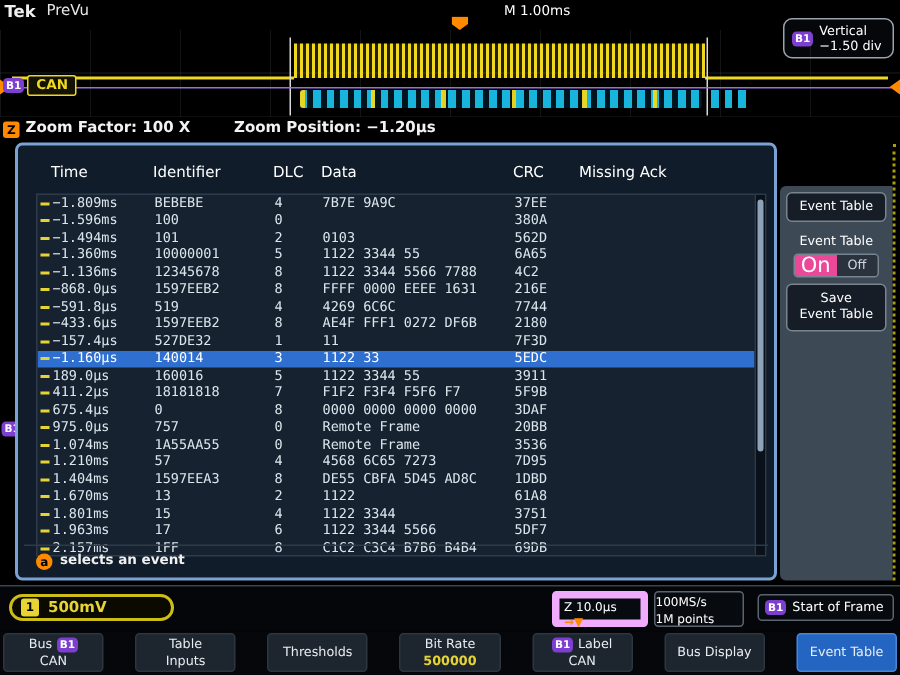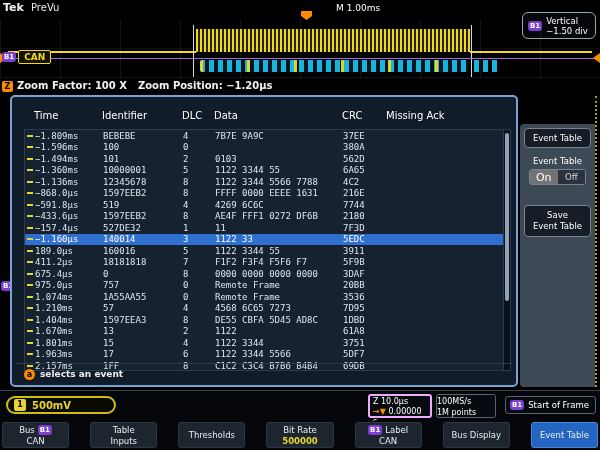--- a/index.html
+++ b/index.html
@@ -39,21 +39,21 @@
   .ea-left{left:0;border-left:7px solid #ff8a00}
   .ea-right{right:0;border-right:7px solid #ff8a00}
   .buslabel{position:absolute;left:2px;top:30px;display:flex;align-items:center;gap:2px}
   .canbox{border:1px solid #f0d820;color:#f0d820;font-size:9px;font-weight:bold;
           padding:0 5px;height:14px;line-height:13px;background:#141202;border-radius:2px}
 
   
   .zoomrow{position:absolute;left:0;top:80px;width:600px;height:14px;font-size:10px;font-weight:bold;color:#f2f2f2}
   .zoomicon{position:absolute;left:2px;top:1px;width:11px;height:11px;background:#ff8a00;border-radius:2px;
             color:#000;font-size:8px;font-weight:bold;text-align:center;line-height:11px}
-  .zf{position:absolute;left:17px}.zp{position:absolute;left:138px}
+  .zf{position:absolute;left:17px}.zp{position:absolute;left:156px}
 
   .rightdash{position:absolute;left:595px;top:96px;height:291px;width:0;border-left:2px dotted #c7ba10;opacity:.85}
   .b1edge{position:absolute;left:1px;top:281px;z-index:0}
 
   
   .etwin{position:absolute;left:10px;top:95px;width:508px;height:292px;z-index:2;
          background:#101c2a;border:2px solid #7aa3d4;border-radius:5px}
   .ethead{position:absolute;left:0;top:13px;width:100%;height:14px;font-size:10px;font-weight:normal;color:#fff}
   .ethead span{position:absolute;top:0}
   .h-time{left:22px}.h-id{left:90px}.h-dlc{left:170px}.h-data{left:202px}.h-crc{left:330px}.h-ack{left:374px}
@@ -74,33 +74,33 @@
              text-align:center;line-height:11px;font-weight:bold}
 
   
   .sidemenu{position:absolute;left:520px;top:124px;width:75px;height:263px;background:#3d4955;
             border-radius:4px 0 0 4px;padding:4px 4px;z-index:3}
   .smbtn{background:#161d26;border:1px solid #78848f;border-radius:4px;color:#fff;font-size:8.5px;
          display:flex;flex-direction:column;align-items:center;justify-content:center;text-align:center;line-height:11px}
   .smtitle{height:20px;margin-bottom:8px}
   .toggle-label{font-size:8.5px;text-align:center;margin-bottom:3px;color:#fff}
   .toggle{display:flex;height:16px;border:1px solid #78848f;border-radius:3px;overflow:hidden;margin:0 5px}
-  .on{flex:1;background:#737373;color:#fff;font-size:11px;display:flex;align-items:center;justify-content:center}
+  .on{flex:1;background:#ec4899;color:#fff;font-size:14px;display:flex;align-items:center;justify-content:center}
   .off{flex:1;background:#2a333d;color:#cfd6dd;font-size:8.5px;display:flex;align-items:center;justify-content:center}
   .filedetails{height:28px;margin-top:20px}
-  .savebtn{height:32px;margin-top:20px}
+  .savebtn{height:32px;margin-top:4px}
 
   
   .statusbar{position:absolute;left:0;top:390px;width:600px;height:31px;border-top:1px solid #39434e;background:#04060a}
   .chbox{position:absolute;left:6px;top:5px;width:110px;height:18px;border:2px solid #cdbd17;border-radius:9px;
          background:#0b0a00;display:flex;align-items:center;gap:6px;padding:0 6px}
   .chbadge{width:12px;height:12px;background:#e6d435;color:#000;border-radius:2px;font-size:8px;
            font-weight:bold;text-align:center;line-height:12px}
   .chval{color:#e6d435;font-size:10px;font-weight:bold}
-  .zbox{position:absolute;left:368px;top:3px;width:64px;height:24px;border:2px solid #f0abfc;border-radius:3px;
+  .zbox{position:absolute;left:368px;top:3px;width:64px;height:24px;border:5px solid #f0abfc;border-radius:3px;
         background:#070b10;font-size:8px;padding:1px 3px;line-height:10px}
   .zicons{color:#ff8a00;font-weight:bold}
   .srbox{position:absolute;left:436px;top:3px;width:60px;height:24px;border:1px solid #5a646e;border-radius:3px;
          background:#070b10;font-size:8px;text-align:left;line-height:11px;padding-top:1px}
   .trigbox{position:absolute;left:505px;top:5px;width:91px;height:18px;border:1px solid #5a646e;border-radius:3px;
            background:#070b10;display:flex;align-items:center;gap:4px;padding:0 4px;font-size:8.5px}
 
   
   .bottommenu{position:absolute;left:0;top:421px;width:600px;height:29px;display:flex;gap:21px;
               padding:1px 2px 2px 2px;background:#05070a}

